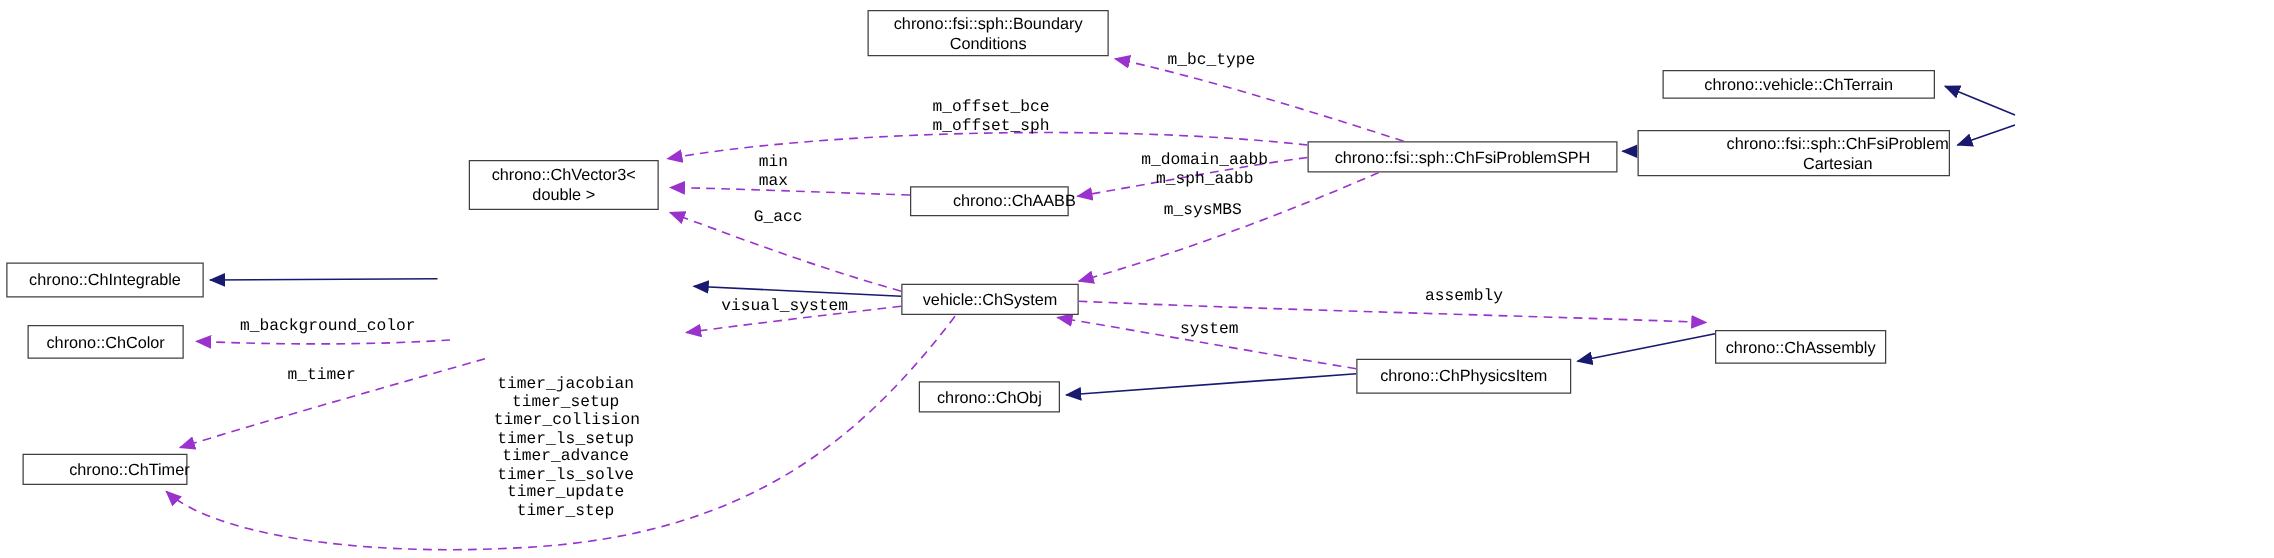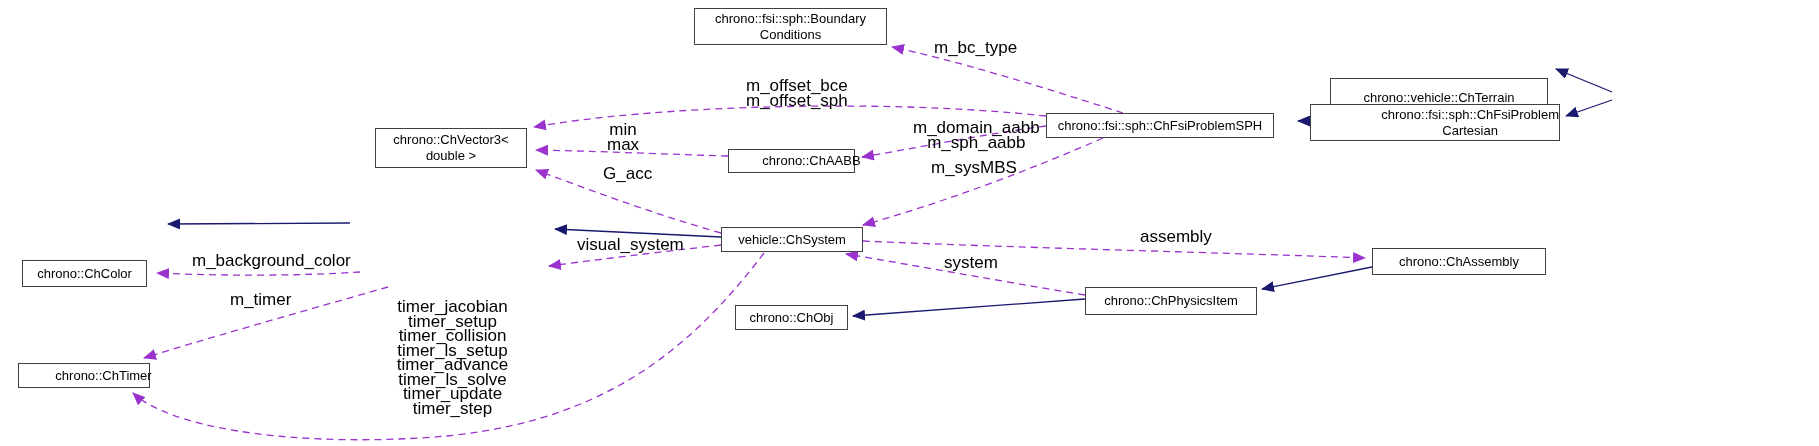--- a/index.html
+++ b/index.html
@@ -19,24 +19,25 @@
     background: #ffffff;
     display: flex; align-items: center; justify-content: center;
     text-align: center;
     font-size: 13px; line-height: 16px;
     white-space: pre-line;
     z-index: 2;
   }
   .node.hl { border-color:#000000; }
   .elabel {
     position: absolute;
-    font-size: 17px; line-height: 14.5px;
+    font-size: 13px; line-height: 14.5px;
     text-align: center;
     white-space: pre-line;
     z-index: 3;
+    font-family: Liberation Mono, monospace;
   }
 </style>
 </head>
 <body>
 
 <div id="canvas">
 
   <svg id="edges" width="1819" height="446" viewBox="0 0 1819 446" xmlns="http://www.w3.org/2000/svg">
     <defs>
       <marker id="arrow-inherit" markerWidth="13" markerHeight="11" refX="12" refY="5.5" orient="auto" markerUnits="userSpaceOnUse">
@@ -71,26 +72,27 @@
       <path d="M 388 287 C 300 312 198 341 144 358" marker-end="url(#arrow-usage)"></path>
       <path d="M 764 253 C 690 350 600 428 420 438 C 280 446 168 426 133 393" marker-end="url(#arrow-usage)"></path>
     </g>
   </svg>
 
   <div class="node" style="left:694px; top:8px;  width:193px; height:37px;"><span>chrono::fsi::sph::Boundary
 Conditions</span></div>
   <div class="node" style="left:375px; top:128px; width:152px; height:40px;"><span>chrono::ChVector3&lt;
 double &gt;</span></div>
   <div class="node" style="left:728px; top:149px; width:127px; height:24px;padding-left:40px;"><span>chrono::ChAABB</span></div>
-  <div class="node" style="left:1046px; top:113px; width:228px; height:25px;"><span>chrono::fsi::sph::ChFsiProblemSPH</span></div>
-  <div class="node" style="left:1330px; top:56px; width:218px; height:39px;margin-top:22px;"><span>chrono::vehicle::ChTerrain</span></div>
+  <div class="node" style="left:1046px; top:113px; width:248px; height:25px;"><span>chrono::fsi::sph::ChFsiProblemSPH</span></div>
+  <div class="node" style="left:1330px; top:56px; width:218px; height:23px;"><span>chrono::vehicle::ChTerrain</span></div>
   <div class="node" style="left:1310px; top:104px; width:250px; height:37px;justify-content:flex-end;"><span>chrono::fsi::sph::ChFsiProblem
 Cartesian</span></div>
+  <div class="node" style="left:5px; top:210px; width:158px; height:28px;"><span>chrono::ChIntegrable</span></div>
   <div class="node" style="left:721px; top:227px; width:142px; height:25px;"><span>vehicle::ChSystem</span></div>
-  <div class="node" style="left:1372px; top:248px; width:174px; height:27px;"><span>chrono::ChAssembly</span></div>
+  <div class="node" style="left:1372px; top:264px; width:137px; height:27px;"><span>chrono::ChAssembly</span></div>
   <div class="node" style="left:1085px; top:287px; width:172px; height:28px;"><span>chrono::ChPhysicsItem</span></div>
   <div class="node" style="left:735px; top:305px; width:113px; height:25px;"><span>chrono::ChObj</span></div>
   <div class="node" style="left:22px; top:260px; width:125px; height:27px;"><span>chrono::ChColor</span></div>
   <div class="node" style="left:18px; top:363px; width:132px; height:25px;padding-left:39px;"><span>chrono::ChTimer</span></div>
 
   <div class="elabel" style="left:934px; top:41px;">m_bc_type</div>
   <div class="elabel" style="left:746px; top:79px;">m_offset_bce
 m_offset_sph</div>
   <div class="elabel" style="left:607px; top:123px;">min
 max</div>

